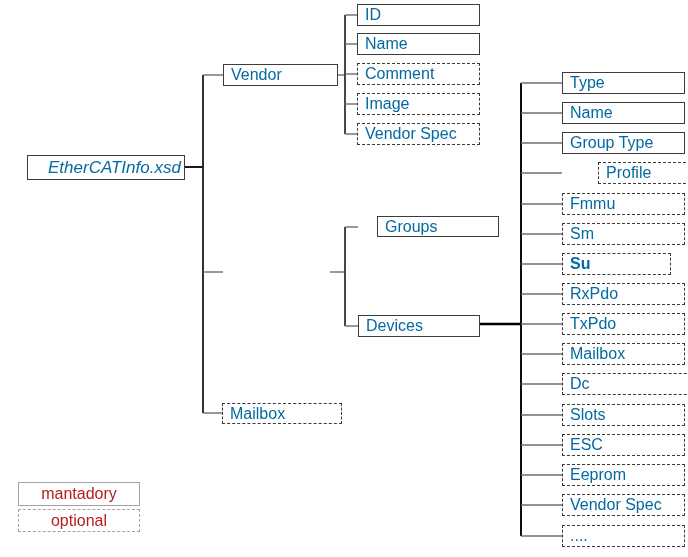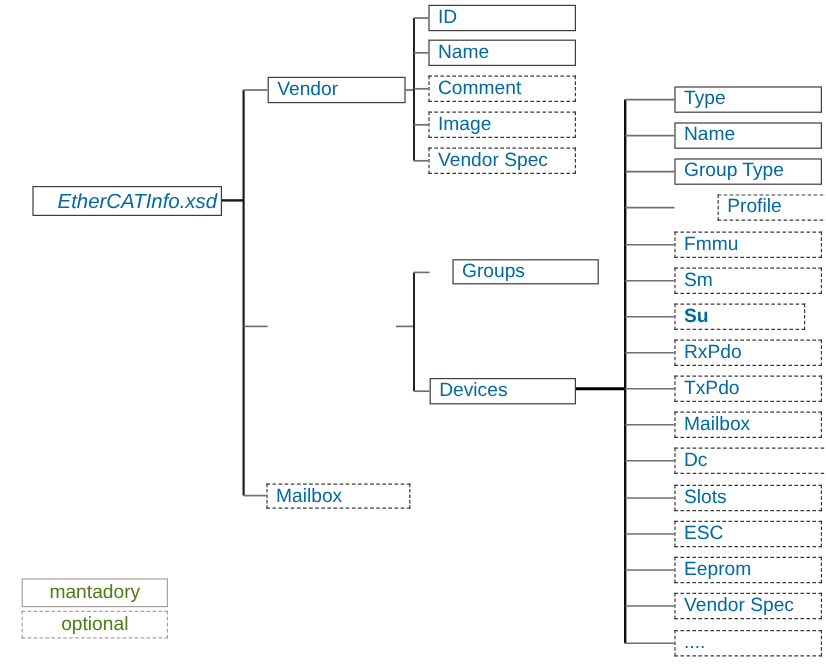--- a/index.html
+++ b/index.html
@@ -27,21 +27,21 @@
     align-items: center;
     padding-left: 7px;
     white-space: nowrap;
     overflow: hidden;
   }
   .node.dashed { border: 1px dashed #3a3a3a; }
   .node.root { font-size: 17px; padding-left: 20px; font-style: italic; }
   .node.legend {
     justify-content: center;
     padding-left: 0;
-    color: #4d7c0f;
+    color: #b91c1c;
     border-color: #a3a3a3;
   }
   .node.legend.dashed { border-style: dashed; }
 </style>
 </head>
 <body>
 
 <div class="stage">
 
   <svg class="wires" width="688" height="557" viewBox="0 0 688 557">

